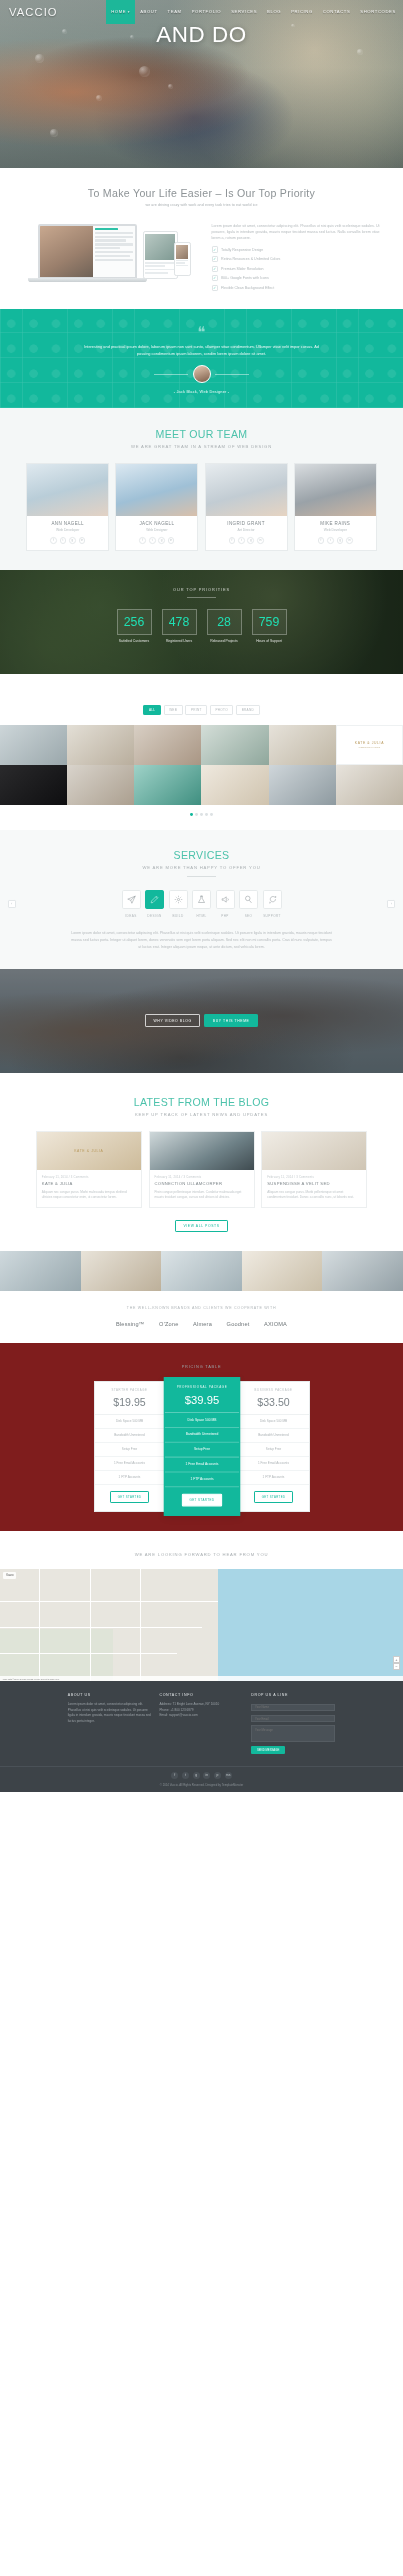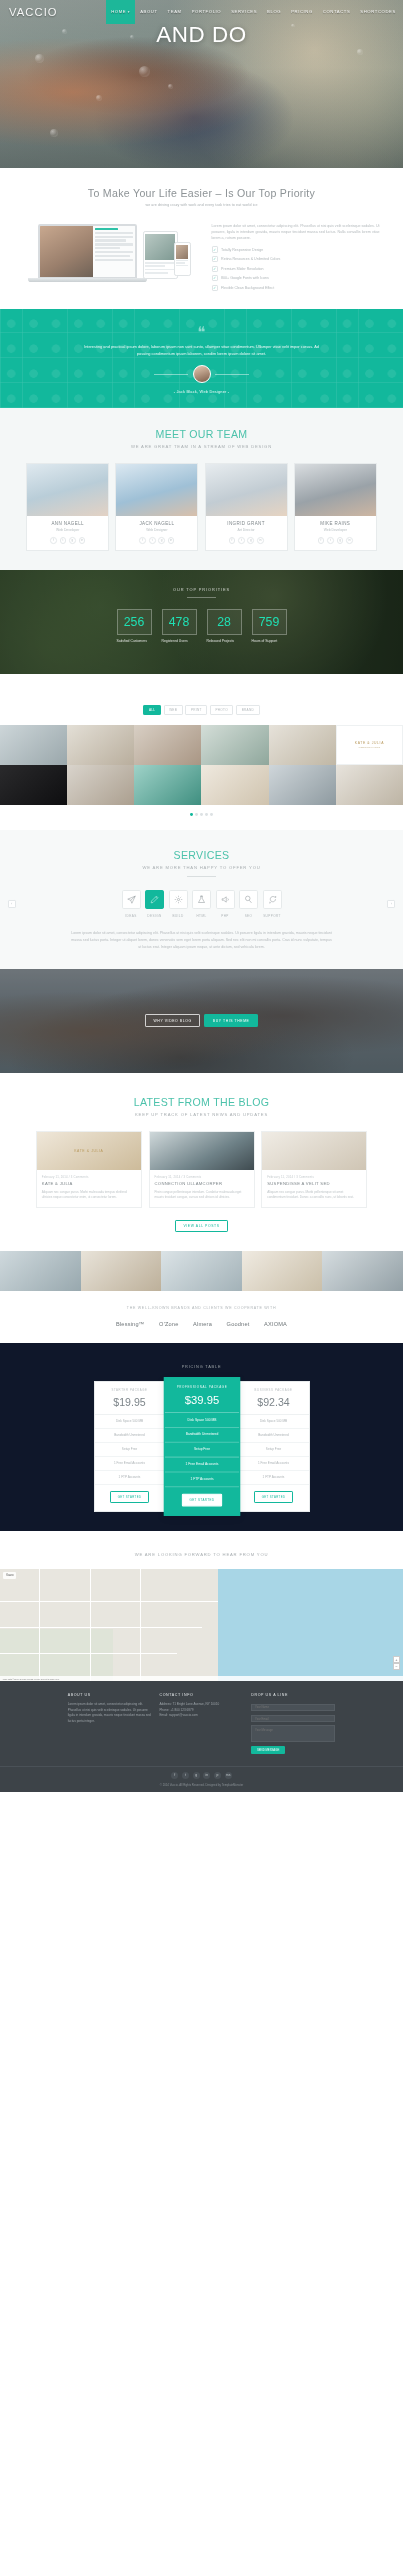--- a/index.html
+++ b/index.html
@@ -91,21 +91,21 @@
   #counters{height:104px;position:relative;
     background:radial-gradient(circle at 25% 35%,#4d6b3f,#2d4028 55%,#1d2a1a 100%);}
   #counters:before{content:"";position:absolute;inset:0;background:
      radial-gradient(circle at 68% 25%,rgba(180,200,130,.35),transparent 40%),
      radial-gradient(circle at 12% 75%,rgba(120,150,90,.35),transparent 45%);}
   #counters .ov{position:absolute;inset:0;background:rgba(20,30,20,.45);}
   #counters .inner{position:relative;z-index:3;text-align:center;padding-top:17px;}
   .cnt-sub{font-size:3.9px;color:rgba(255,255,255,.75);letter-spacing:0.9px;}
   .cnt-div{width:29px;height:0.6px;background:rgba(255,255,255,.35);margin:5px auto 0;}
   .cnt-row{display:flex;justify-content:center;gap:10px;margin-top:11.2px;}
-  .cnt{width:35px;text-align:left;}
+  .cnt{width:35px;text-align:center;}
   .cnt .box{height:26px;border:0.6px solid rgba(255,255,255,.3);display:flex;align-items:center;justify-content:center;background:rgba(255,255,255,.05);}
   .cnt .num{font-size:12.3px;color:#1fe0b4;font-weight:300;}
   .cnt .lb{font-size:3.4px;color:rgba(255,255,255,.85);margin-top:3.9px;line-height:1.4;}
 
   
   #portfolio{background:#fff;padding:19px 0 0;}
   .filters{display:flex;justify-content:center;gap:2.8px;margin-top:11.2px;}
   .filters button{font-size:3.1px;letter-spacing:0.3px;padding:2.2px 4.5px;border:0.6px solid #e3e7e9;background:#fff;color:#b4babd;border-radius:1.1px;cursor:pointer;font-family:inherit;}
   .filters button.on{background:#12b89c;border-color:#12b89c;color:#fff;}
   .pgrid{display:grid;grid-template-columns:repeat(6,1fr);margin-top:10px;}
@@ -178,21 +178,21 @@
   .s2{background:linear-gradient(140deg,#e8e3d9,#bdb09a);}
   .s3{background:linear-gradient(140deg,#dbe3e6,#a3b2b8);}
   .s4{background:linear-gradient(140deg,#efeae1,#cabfa9);}
   .s5{background:linear-gradient(140deg,#d5dcdf,#93a0a6);}
   #clients{background:#fff;padding:14.6px 0 15.7px;}
   .cl-lead{text-align:center;font-size:3.6px;color:#b0b6b9;letter-spacing:0.7px;}
   .logos{display:flex;justify-content:center;align-items:center;gap:14.6px;margin-top:11.2px;}
   .logos span{font-size:5.6px;color:#6f7679;letter-spacing:0.2px;}
 
   
-  #pricing{background:#0f172a;padding:17px 0 19px;}
+  #pricing{background:#7f1d1d;padding:17px 0 19px;}
   .price-row{display:flex;justify-content:center;margin-top:12.3px;}
   .pcol{width:72px;background:#fff;border:0.6px solid #e8ebec;text-align:center;}
   .pcol.feat-col{background:#12b89c;border-color:#12b89c;transform:scale(1.06);position:relative;z-index:3;box-shadow:0 1.7px 6.7px rgba(0,0,0,.1);}
   .pcol .pt{font-size:2.8px;color:#b6bcbf;letter-spacing:0.6px;padding:6.2px 0 0;}
   .pcol .pr{font-size:10.6px;color:#7d858a;font-weight:300;padding:3.4px 0 6.2px;border-bottom:0.6px solid #eef1f2;}
   .pcol.feat-col .pt{color:rgba(255,255,255,.9);}
   .pcol.feat-col .pr{color:#fff;border-bottom-color:rgba(255,255,255,.3);}
   .pcol li{list-style:none;font-size:3.1px;color:#aeb4b7;padding:4.5px 0;border-bottom:0.6px solid #f1f4f5;}
   .pcol.feat-col li{color:#fff;border-bottom-color:rgba(255,255,255,.25);}
   .pcol .gs{display:inline-block;font-size:2.8px;letter-spacing:0.4px;padding:2.8px 6.2px;margin:6.7px 0 7.8px;border:0.6px solid #12b89c;color:#12b89c;background:#fff;border-radius:1.1px;}
@@ -640,21 +640,21 @@
         <li>Disk Space 500 MB</li>
         <li>Bandwidth Unmetered</li>
         <li>Setup Free</li>
         <li>1 Free Email Accounts</li>
         <li>1 FTP Accounts</li>
       </ul>
       <div class="gs">GET STARTED</div>
     </div>
     <div class="pcol">
       <div class="pt">BUSINESS PACKAGE</div>
-      <div class="pr">$92.34</div>
+      <div class="pr">$33.50</div>
       <ul>
         <li>Disk Space 500 MB</li>
         <li>Bandwidth Unmetered</li>
         <li>Setup Free</li>
         <li>1 Free Email Accounts</li>
         <li>1 FTP Accounts</li>
       </ul>
       <div class="gs">GET STARTED</div>
     </div>
   </div>

